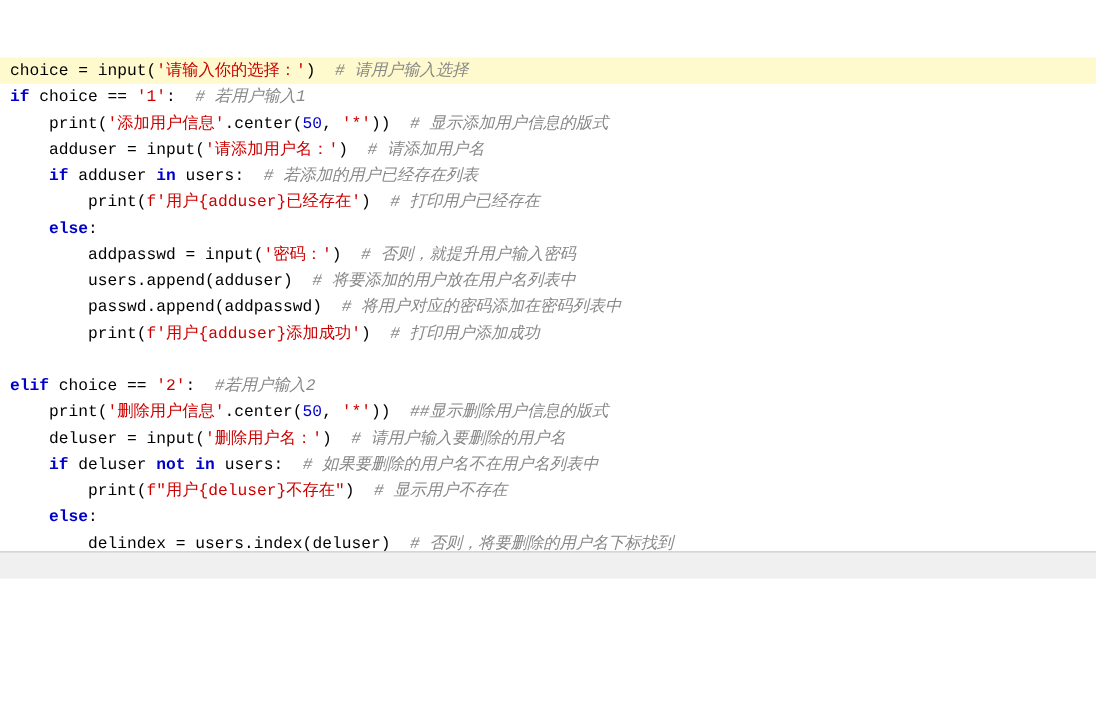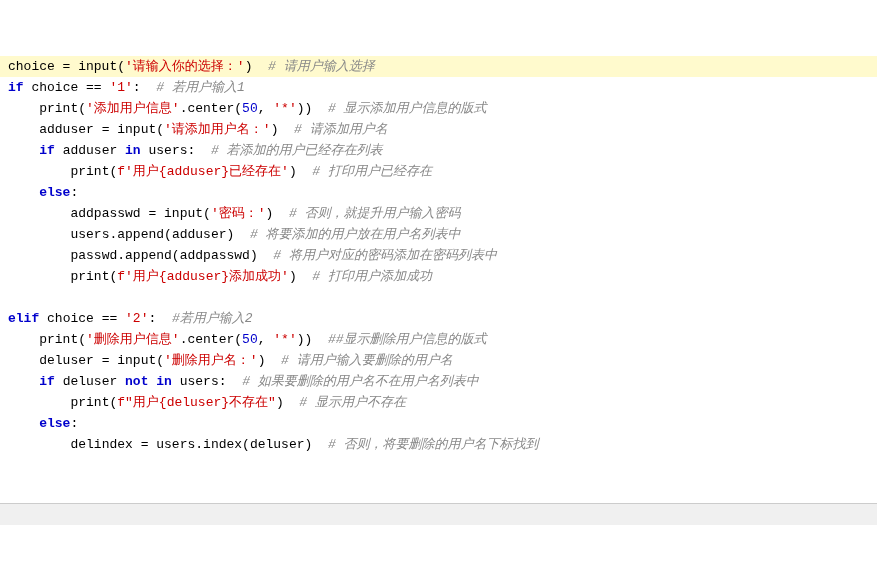--- a/index.html
+++ b/index.html
@@ -14,24 +14,23 @@
       font-size: 13px;
       line-height: 1.6;
       overflow: hidden;
       width: 877px;
       height: 571px;
     }
 
     .code-container {
       background: #ffffff;
       width: 877px;
-      height: 515px;
+      height: 463px;
       overflow: hidden;
       position: relative;
-      margin-top: 10px;
     }
 
     .code-block {
       padding: 4px 0;
       white-space: pre;
     }
 
     .line {
       display: flex;
       align-items: baseline;

